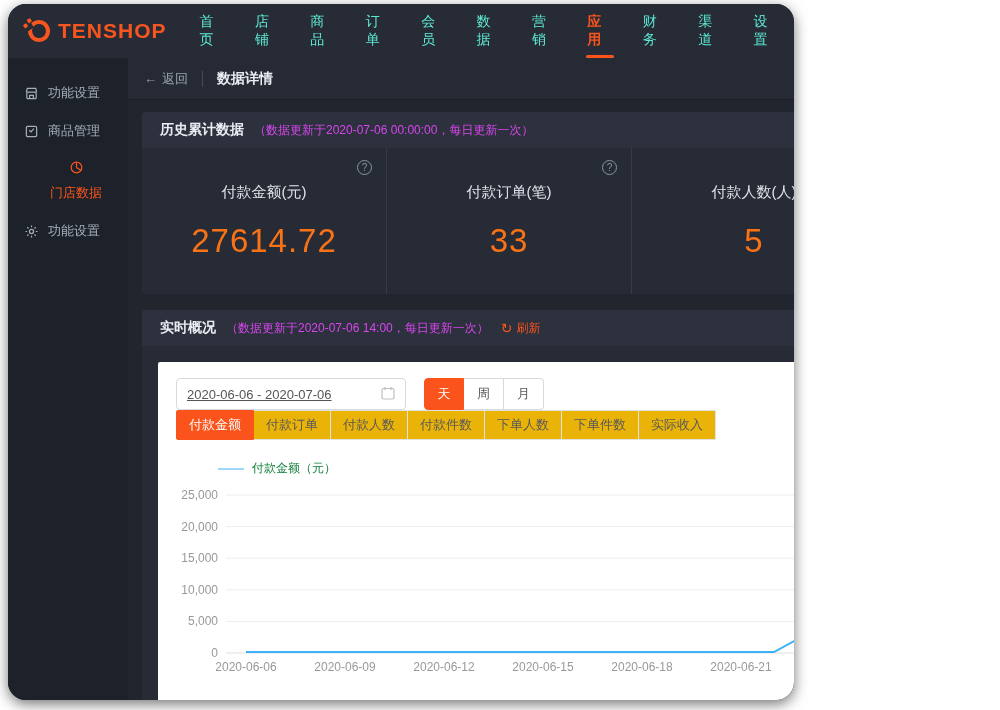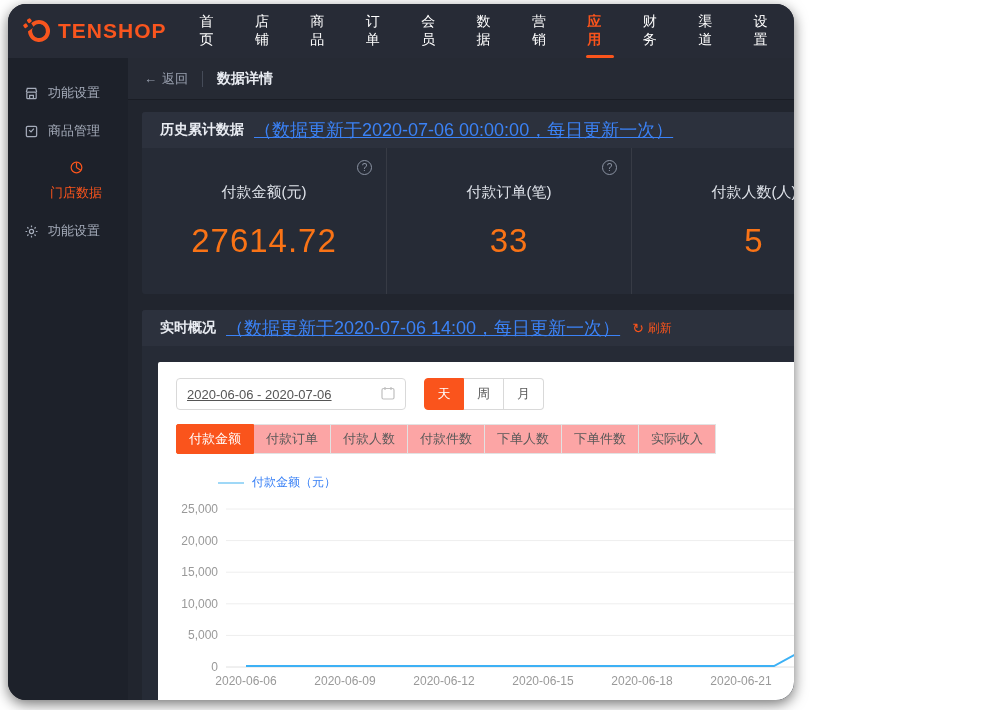--- a/index.html
+++ b/index.html
@@ -12,21 +12,21 @@
   }
 
   
   .navbar { height:54px; background:#272b36; display:flex; align-items:stretch; padding-left:20px; }
   .logo { display:flex; align-items:center; gap:8px; margin-right:18px; }
   .logo-mark { width:22px; height:22px; border:4px solid #f9551e; border-radius:50%; position:relative; transform:rotate(-35deg); }
   .logo-mark::before { content:""; position:absolute; left:-5px; top:-5px; width:10px; height:6px; background:#272b36; }
   .logo-mark::after { content:""; position:absolute; left:-3px; top:-7px; width:4px; height:4px; background:#f9551e; border-radius:1px; box-shadow:6px -2px 0 0 #f9551e; }
   .logo-text { color:#f9551e; font-weight:bold; font-size:21px; letter-spacing:1px; }
   .nav-items { display:flex; align-items:stretch; }
-  .nav-item { display:flex; align-items:center; padding:0 15px; color:#ffffff; font-size:14px; cursor:pointer; position:relative; }
+  .nav-item { display:flex; align-items:center; padding:0 15px; color:#5eead4; font-size:14px; cursor:pointer; position:relative; }
   .nav-item.active { color:#fa541c; font-weight:bold; }
   .nav-item.active::after { content:""; position:absolute; left:50%; transform:translateX(-50%); bottom:0; width:28px; height:3px; background:#fa541c; border-radius:2px; }
 
   
   .body-row { display:flex; height:642px; }
   .sidebar { width:120px; background:#1d212a; padding-top:16px; flex:none; }
   .side-item { display:flex; align-items:center; gap:9px; padding:10px 0 10px 16px; color:#a6adbb; font-size:13px; cursor:pointer; }
   .side-item.active { color:#fa541c;flex-direction:column; }
   .side-item svg { width:15px; height:15px; flex:none; }
 
@@ -34,21 +34,21 @@
   .content-header { height:42px; display:flex; align-items:center; background:#262a34; border-bottom:1px solid #1a1d25; padding-left:16px; }
   .back-link { color:#9aa1b0; font-size:13px; display:flex; align-items:center; gap:5px; cursor:pointer; }
   .header-divider { width:1px; height:16px; background:#454b58; margin:0 14px; }
   .page-title { color:#e9ecf2; font-size:14px; font-weight:bold; }
 
   .content-inner { padding:12px 0 0 14px; }
 
   .card { background:#262b36; border-radius:3px; }
   .card-header { height:36px; display:flex; align-items:center; background:#2c313d; padding:0 18px; border-radius:3px 3px 0 0; }
   .card-title { color:#e9ecf2; font-size:14px; font-weight:bold; margin-right:10px; }
-  .card-note { color:#3b82f6; font-size:18px;text-decoration:underline; }
+  .card-note { color:#d946ef; font-size:12px; }
   .refresh { display:flex; align-items:center; gap:4px; color:#fa541c; font-size:12px; margin-left:12px; cursor:pointer; }
   .refresh .ricon { font-size:14px; line-height:1; }
 
   
   #history-card { width:980px; }
   .stats-row { display:flex; height:146px; }
   .stat-col { width:245px; flex:none; position:relative; display:flex; flex-direction:column; align-items:center; justify-content:center; border-right:1px solid rgba(255,255,255,0.08); }
   .stat-col:last-child { border-right:none; }
   .help-icon { position:absolute; top:12px; right:14px; width:15px; height:15px; border:1px solid #8b93a3; border-radius:50%; color:#8b93a3; font-size:10px; display:flex; align-items:center; justify-content:center; cursor:pointer; }
   .stat-label { color:#dfe3ea; font-size:15px; margin-bottom:20px; }
@@ -61,28 +61,28 @@
   .filters { display:flex; align-items:center; gap:18px; }
   .date-input { width:230px; height:32px; border:1px solid #d9d9d9; border-radius:4px; display:flex; align-items:center; padding:0 10px; color:#555; font-size:13px; cursor:pointer; }
   .date-input .date-text { flex:1;text-decoration:underline; }
   .cal-icon { color:#bfbfbf; font-size:13px; }
   .btn-group { display:flex; }
   .pbtn { min-width:40px; height:32px; display:flex; align-items:center; justify-content:center; border:1px solid #d9d9d9; border-left:none; background:#fff; color:#595959; font-size:13px; cursor:pointer; }
   .pbtn:first-child { border-left:1px solid #d9d9d9; border-radius:4px 0 0 4px; }
   .pbtn:last-child { border-radius:0 4px 4px 0; }
   .pbtn.active { background:#fa541c; border-color:#fa541c; color:#fff; }
 
-  .metric-tabs { display:flex; margin-top:14px; }
-  .mtab { min-width:72px; height:30px; padding:0 12px; display:flex; align-items:center; justify-content:center; border:1px solid #e2e2e2; border-left:none; background:#fca5a5; color:#595959; font-size:13px; cursor:pointer; }
+  .metric-tabs { display:flex; }
+  .mtab { min-width:72px; height:30px; padding:0 12px; display:flex; align-items:center; justify-content:center; border:1px solid #e2e2e2; border-left:none; background:#eab308; color:#595959; font-size:13px; cursor:pointer; }
   .mtab:first-child { border-left:1px solid #e2e2e2; border-radius:2px 0 0 2px; }
   .mtab.active { background:#fa541c; border-color:#fa541c; color:#fff; }
 
   .legend { display:flex; align-items:center; gap:8px; margin:20px 0 4px 42px; }
   .legend-line { width:26px; height:2px; background:#9fd8f7; }
-  .legend-label { color:#3b82f6; font-size:12px; }
+  .legend-label { color:#15803d; font-size:12px; }
 
   #trend-chart text { font-family:"Liberation Sans","DejaVu Sans",sans-serif; font-size:12px; fill:#999; }
 </style>
 </head>
 <body>
 
 <div class="window">
 
   <div class="navbar">
     <div class="logo">

